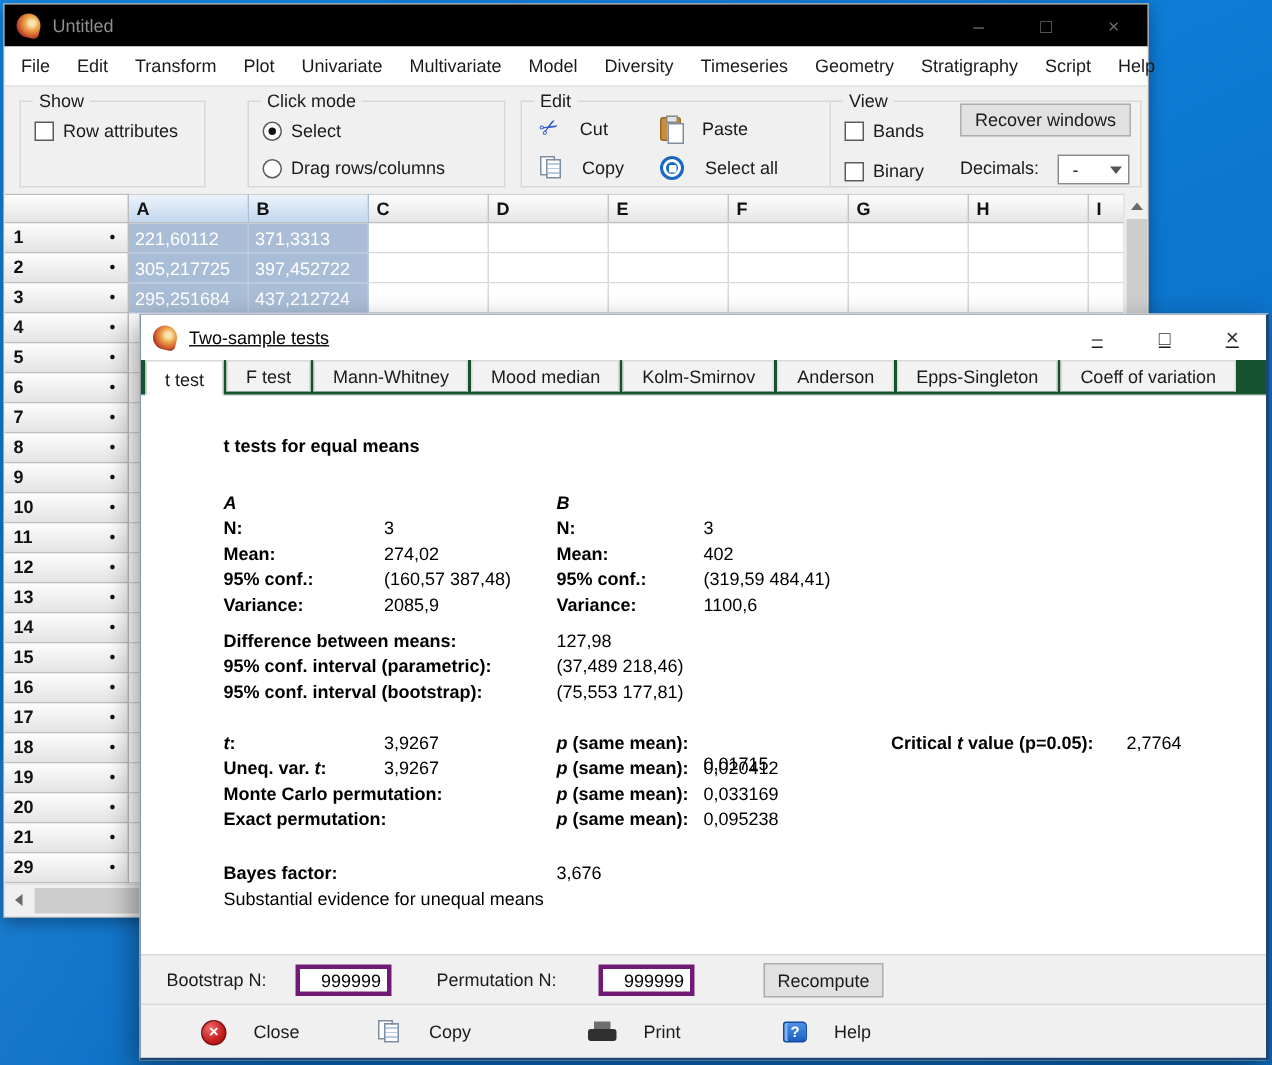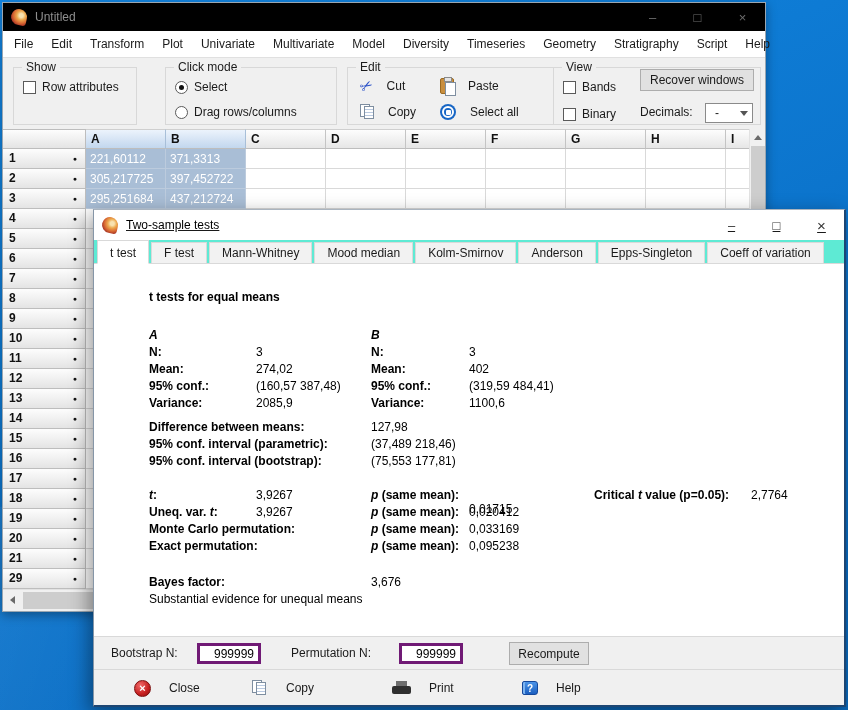--- a/index.html
+++ b/index.html
@@ -72,21 +72,21 @@
   .hscroll .thumb { position:absolute; left:20px; top:2px; width:152px; height:17px; background:#cdcdcd; }
   .scorner { position:absolute; right:0; top:586px; width:16px; height:22px; background:#f0f0f0; }
 
   
   .dialog { position:absolute; left:93px; top:209px; width:753px; height:498px; background:#fff;
     border-left:1px solid #8696a7; border-top:1px solid #aab4bf; border-right:2px solid #1d4673; border-bottom:2px solid #1d4673;
     box-shadow:-4px 6px 18px rgba(0,0,0,0.40); z-index:5; }
   .dlg-title { height:30px; display:flex; align-items:center; background:#fff;text-decoration:underline; }
   .dlg-title .t { margin-left:8px; font-size:12px; color:#000; }
   .dlg-title .winbtn { color:#333; }
-  .tabbar { height:24px; display:flex; align-items:flex-end; padding-left:3px; background:#5eead4; border-bottom:1px solid #d9d9d9; position:relative; }
+  .tabbar { height:24px; display:flex; padding-left:3px; background:#14532d; border-bottom:1px solid #d9d9d9; position:relative; }
   .tab { height:21px; padding:3px 12px 0 12px; background:#f2f2f2; border:1px solid #d9d9d9; border-bottom:none; margin-right:2px; font-size:12px; white-space:nowrap; }
   .tab.active { height:24px; padding-top:5px; background:#fff; position:relative; margin-bottom:-1px; border-bottom:1px solid #fff; z-index:2; }
 
   .dlg-content { position:relative; height:372px; background:#fff; overflow:hidden; }
   .r { position:absolute; font-size:12px; white-space:nowrap; color:#000; }
   .b { font-weight:bold; }
   .bi { font-weight:bold; font-style:italic; }
 
   .dlg-ctl { position:relative; height:33px; background:#f0f0f0; border-top:1px solid #d9d9d9; }
   .dlg-ctl .lab { position:absolute; top:9px; font-size:12px; }

